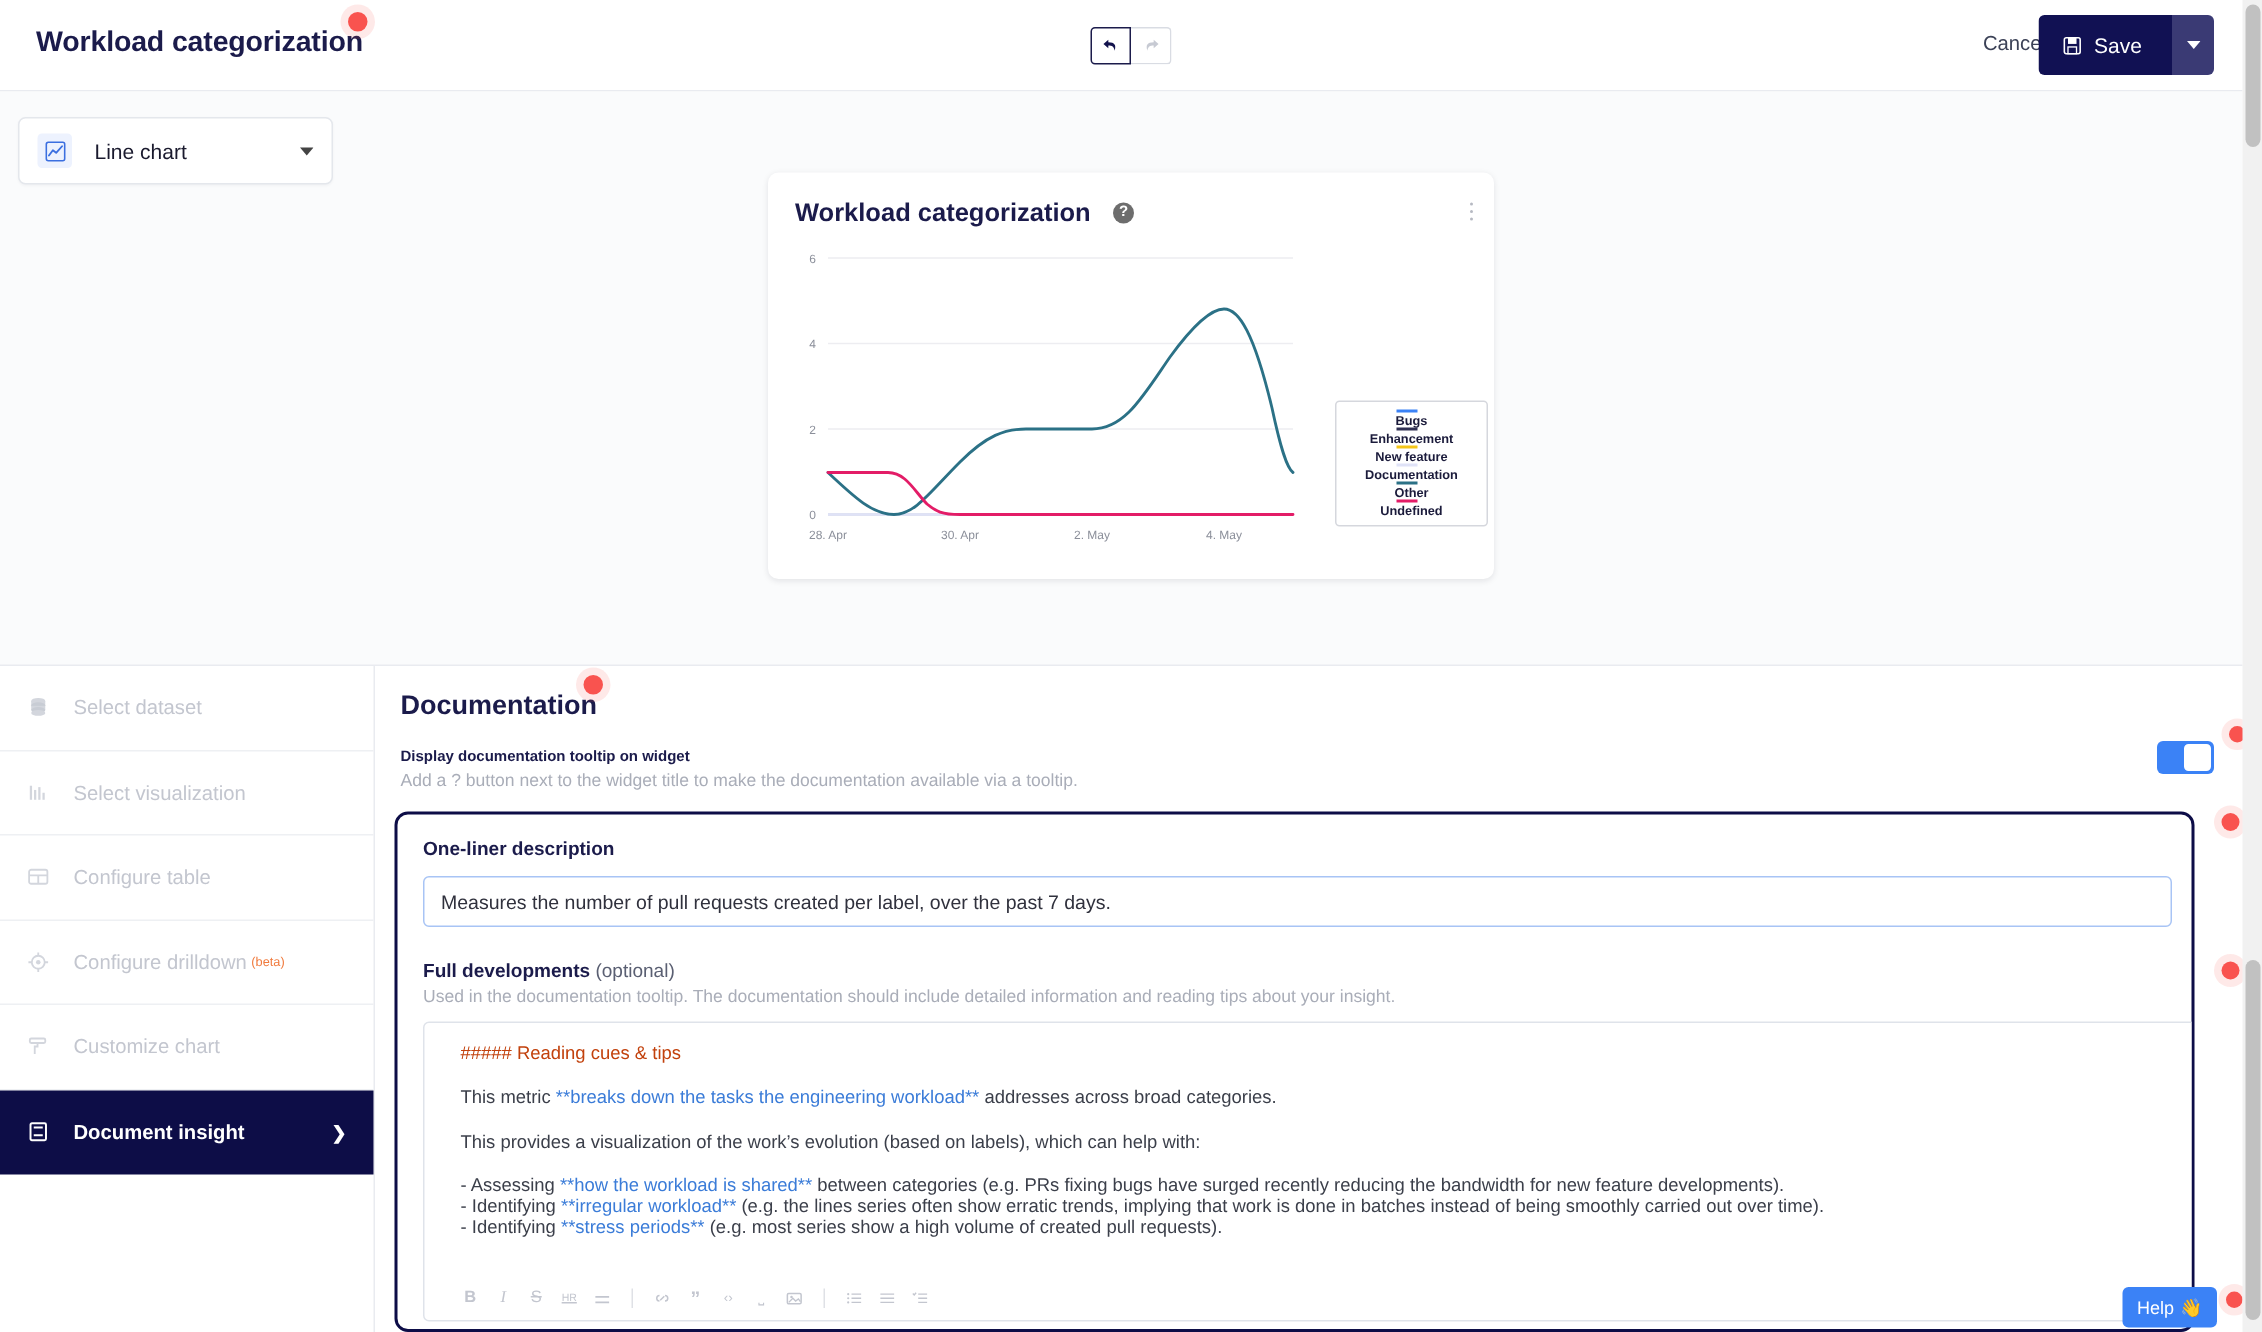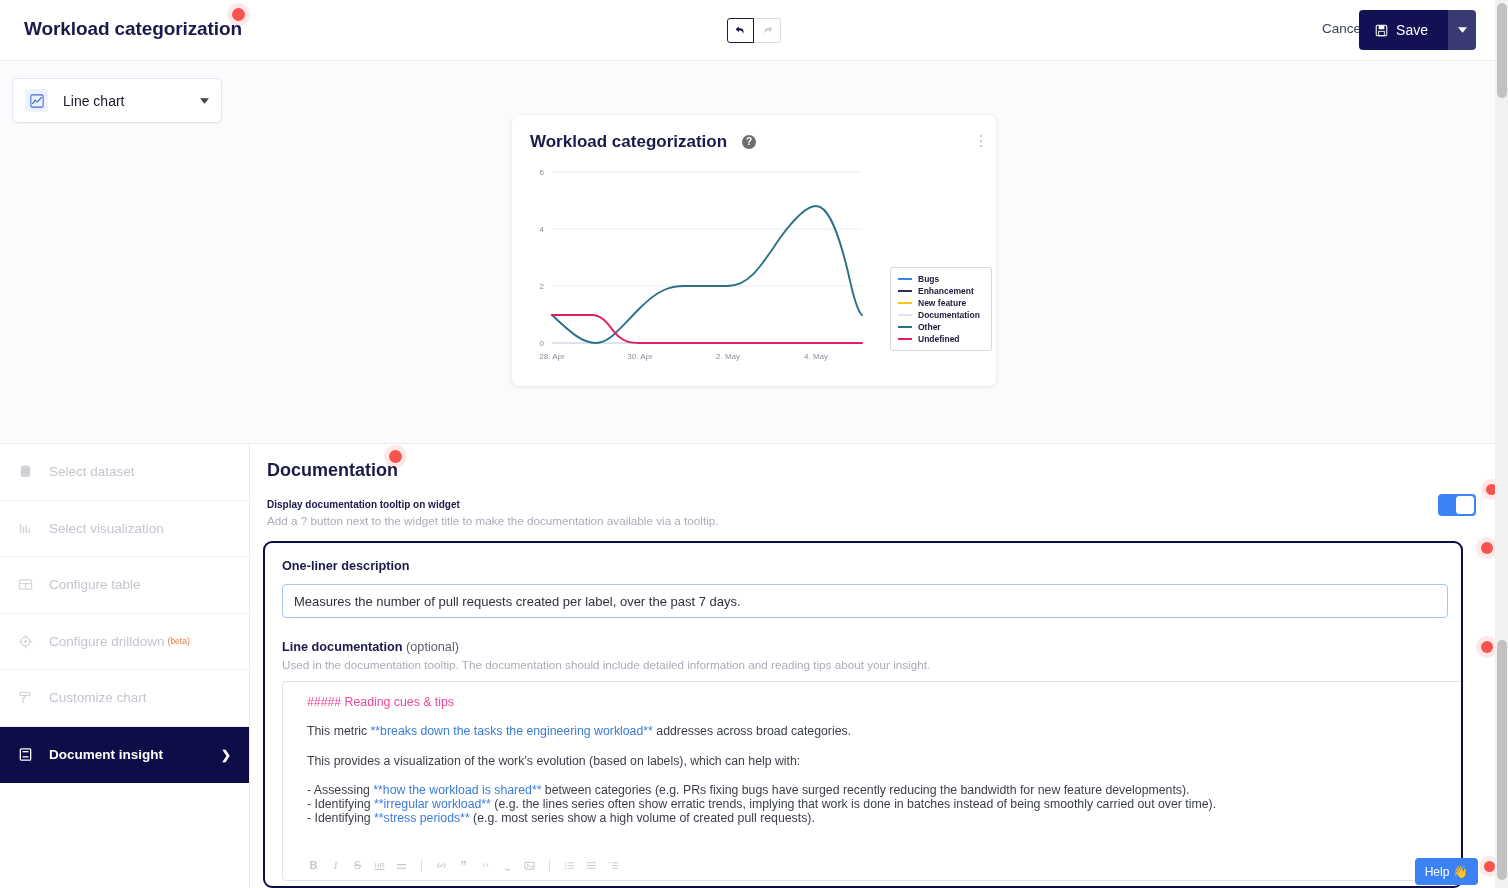--- a/index.html
+++ b/index.html
@@ -91,21 +91,21 @@
            color: #b6b9c2; font-size: 13px; letter-spacing: 0; }
   .kebab span { display: block; width: 2px; height: 2px; background: #b6b9c2; border-radius: 50%; margin-bottom: 3px; }
 
   .chart-area { position: absolute; left: 18px; top: 45px; width: 452px; height: 215px; }
   .chart-svg { display: block; }
   .legend-box {
     position: absolute; left: 360px; top: 107px; width: 102px;
     background: #fff; border: 1px solid #d5d7dd; border-radius: 3px;
     padding: 5px 7px;
   }
-  .legend-row { display: flex; align-items: center; height: 12px; }
+  .legend-row { display: flex; align-items: center; height: 12px; flex-direction: column; }
   .legend-swatch { width: 14px; height: 2px; margin-right: 6px; flex: none; }
   .legend-label { font-size: 8.5px; font-weight: bold; color: #1b1b3b; white-space: nowrap; }
 
   
   .sidebar {
     position: absolute; left: 0; top: 444px; width: 250px; height: 444px;
     background: #fff; border-right: 1px solid #e9ebf0;
   }
   .side-item {
     height: 56.5px; display: flex; align-items: center; padding: 0 18px;
@@ -162,21 +162,21 @@
     border: 1px solid #dfe3ea; border-radius: 4px; background: #fff;
     position: relative;
   }
   .md-text {
     position: absolute; left: 24px; top: 14px; right: 10px;
     font-size: 12.3px; color: #3b3f4a; line-height: 1.0;
   }
   .md-p { margin-bottom: 17px; white-space: nowrap; }
   .md-li { white-space: nowrap; margin-bottom: 2px; }
   .md-blue { color: #3b7cd8; }
-  .md-gray { color: #ec4899; }
+  .md-gray { color: #c2410c; }
   .md-toolbar {
     position: absolute; left: 24px; bottom: 8px; display: flex; align-items: center;
     gap: 9px; color: #c3c6cf;
   }
   .md-toolbar .tb { cursor: pointer; font-size: 11px; display: flex; align-items: center;
                     justify-content: center; width: 13px; height: 14px; color: #c3c6cf; }
   .tb-sep { width: 1px; height: 13px; background: #dfe1e6; margin: 0 4px; }
 
   
   .scrollbar-track {
@@ -419,21 +419,21 @@
       <div class="knob"></div>
     </div>
 
     <div class="doc-box">
       <div class="fld-label">One-liner description</div>
       <input class="oneliner-input" type="text" value="Measures the number of pull requests created per label, over the past 7 days." style="">
 
       <div class="gap"></div>
 
       <div class="fld-label">
-        <span>Line documentation</span>
+        <span>Full developments</span>
         <span class="opt">(optional)</span>
       </div>
       <div class="fld-sub">Used in the documentation tooltip. The documentation should include detailed information and reading tips about your insight.</div>
 
       <div class="md-editor">
         <div class="md-text">
           <div class="md-p"><span class="md-gray">##### Reading cues &amp; tips</span></div>
           <div class="md-p">
             <span>This metric </span><span class="md-blue">**breaks down the tasks the engineering workload**</span><span> addresses across broad categories.</span>
           </div>

